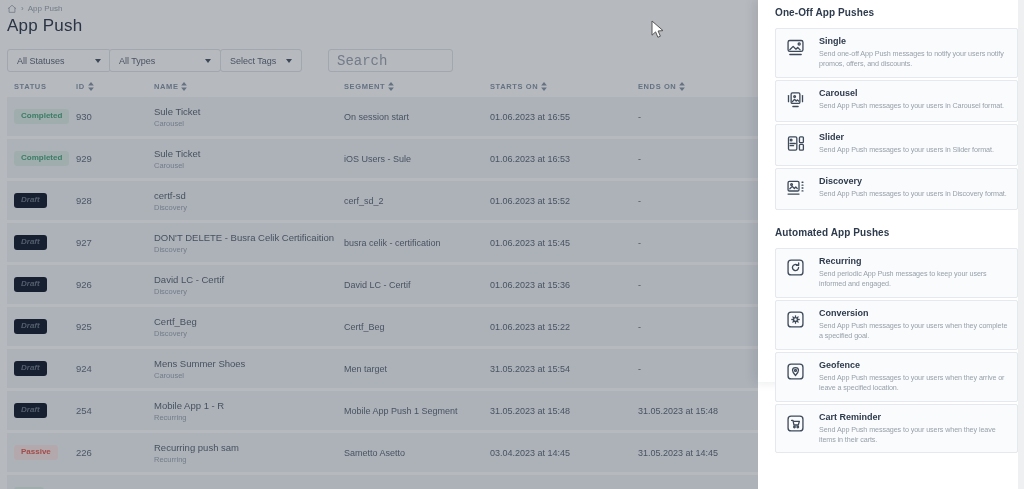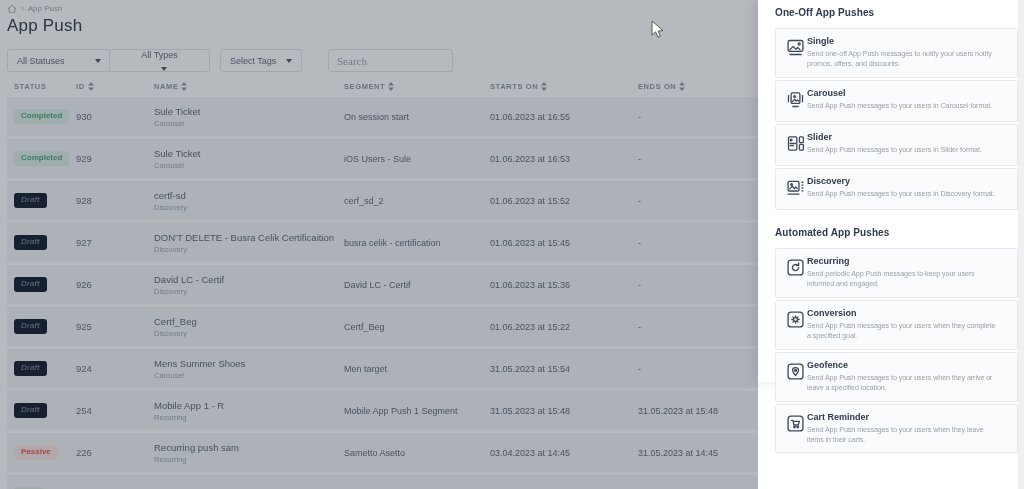--- a/index.html
+++ b/index.html
@@ -17,27 +17,27 @@
   .page-title { font-size:17px; font-weight:500; color:#2b3646; line-height:20px; margin-bottom:13px; letter-spacing:.2px; }
 
   .filters { position:relative; height:23px; margin-bottom:7px; }
   .select {
     position:absolute; top:0; height:23px; background:#fff; border:1px solid #dfe3e8; border-radius:3px;
     display:flex; align-items:center; justify-content:space-between; padding:0 9px; cursor:pointer;
   }
   .select .lbl { font-size:9px; color:#5c6675; }
   .caret { width:0; height:0; border-left:3.5px solid transparent; border-right:3.5px solid transparent; border-top:4.5px solid #4a5563; margin-left:8px; }
   .sel-status { left:0; width:104px; }
-  .sel-type { left:102px; width:101px;flex-direction:column; }
+  .sel-type { left:102px; width:112px; }
   .sel-tags { left:213px; width:82px; }
   .searchbox {
     position:absolute; left:321px; top:0; width:125px; height:23px; background:#fff; border:1px solid #dfe3e8; border-radius:3px;
     display:flex; align-items:center; padding:0 8px;
   }
-  .searchbox input { flex:1; border:0; outline:0; font-size:11px; color:#5c6675; background:transparent; font-family:Liberation Serif, serif; }
+  .searchbox input { flex:1; border:0; outline:0; font-size:14px; color:#5c6675; background:transparent; font-family:Liberation Mono, monospace; }
   .searchbox input::placeholder { color:#9aa3ae; }
 
   .thead {
     display:grid; grid-template-columns:62px 78px 190px 146px 148px 1fr;
     padding-left:7px; height:14px; margin-bottom:4px; align-items:center;
   }
   .th { font-size:7.5px; font-weight:bold; color:#8494a5; letter-spacing:.6px; display:flex; align-items:center; gap:3px; }
   .th svg { display:block; }
   .tbody { }
   .trow {
@@ -60,21 +60,21 @@
 
   
   .panel {
     position:absolute; left:758px; top:0; width:266px; height:382px; background:#fff; z-index:6;
     padding:7px 6px 0 17px; box-shadow:-4px 0 10px rgba(20,30,45,.10);
   }
   .sec-title { font-size:10px; font-weight:bold; color:#2e3b4d; letter-spacing:.1px; }
   .sec-title + .cards { margin-top:10px; }
   .sec-gap { margin-top:17px; }
   .card {
-    display:flex; align-items:flex-start; gap:1px; background:#fafbfc; border:1px solid #e5e8ec; border-radius:2px;
+    display:flex; align-items:flex-start; gap:13px; background:#fafbfc; border:1px solid #e5e8ec; border-radius:2px;
     padding:7px 8px 7px 9px; margin-bottom:2px; cursor:pointer;
   }
   .card .cicon { flex:0 0 auto; margin-top:1px; }
   .card .ctitle { display:block; font-size:9px; font-weight:bold; color:#2e3b4d; margin-bottom:3px; }
   .card .cdesc { display:block; font-size:7.2px; color:#97a1ab; line-height:1.45; letter-spacing:-.1px; max-width:192px; }
 
   .gutter { position:absolute; right:0; top:0; width:6px; height:489px; background:#eef0f2; z-index:7; }
   .cursor { position:absolute; left:650px; top:20px; z-index:10; pointer-events:none; }
 </style>
 </head>

